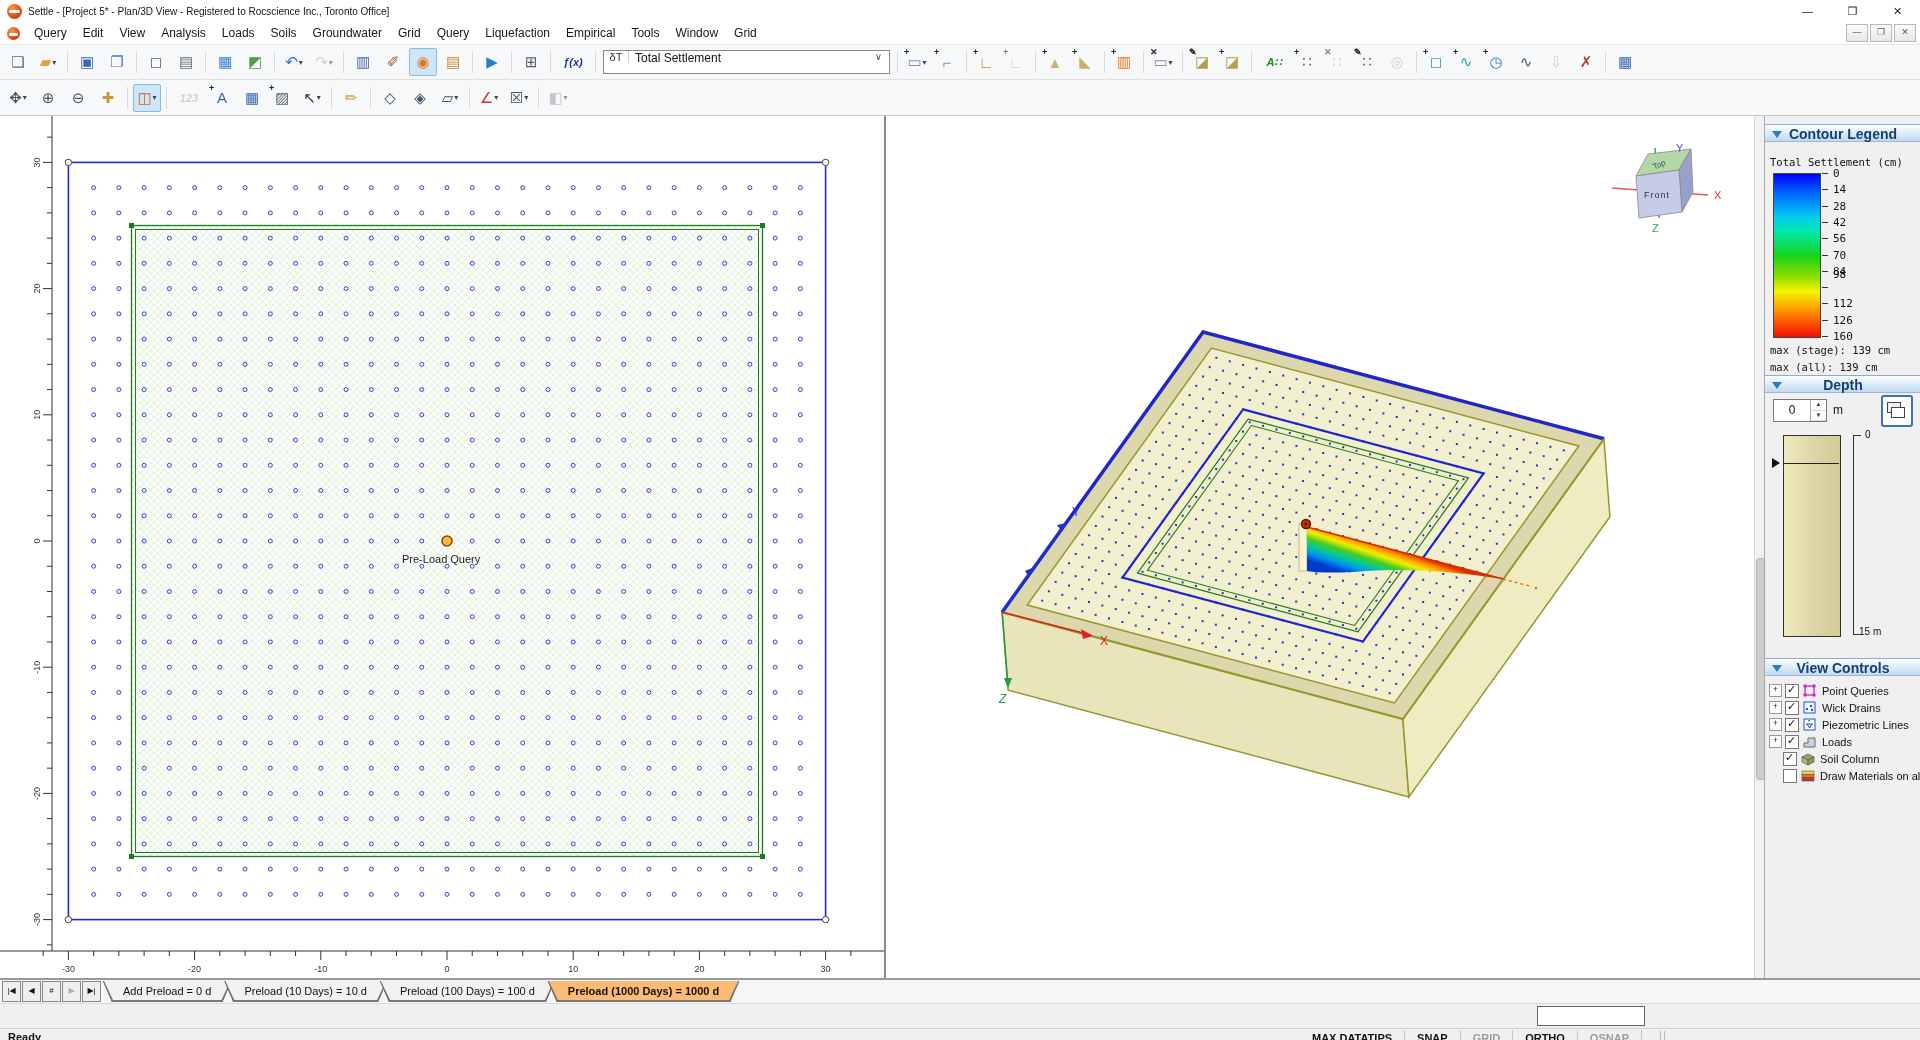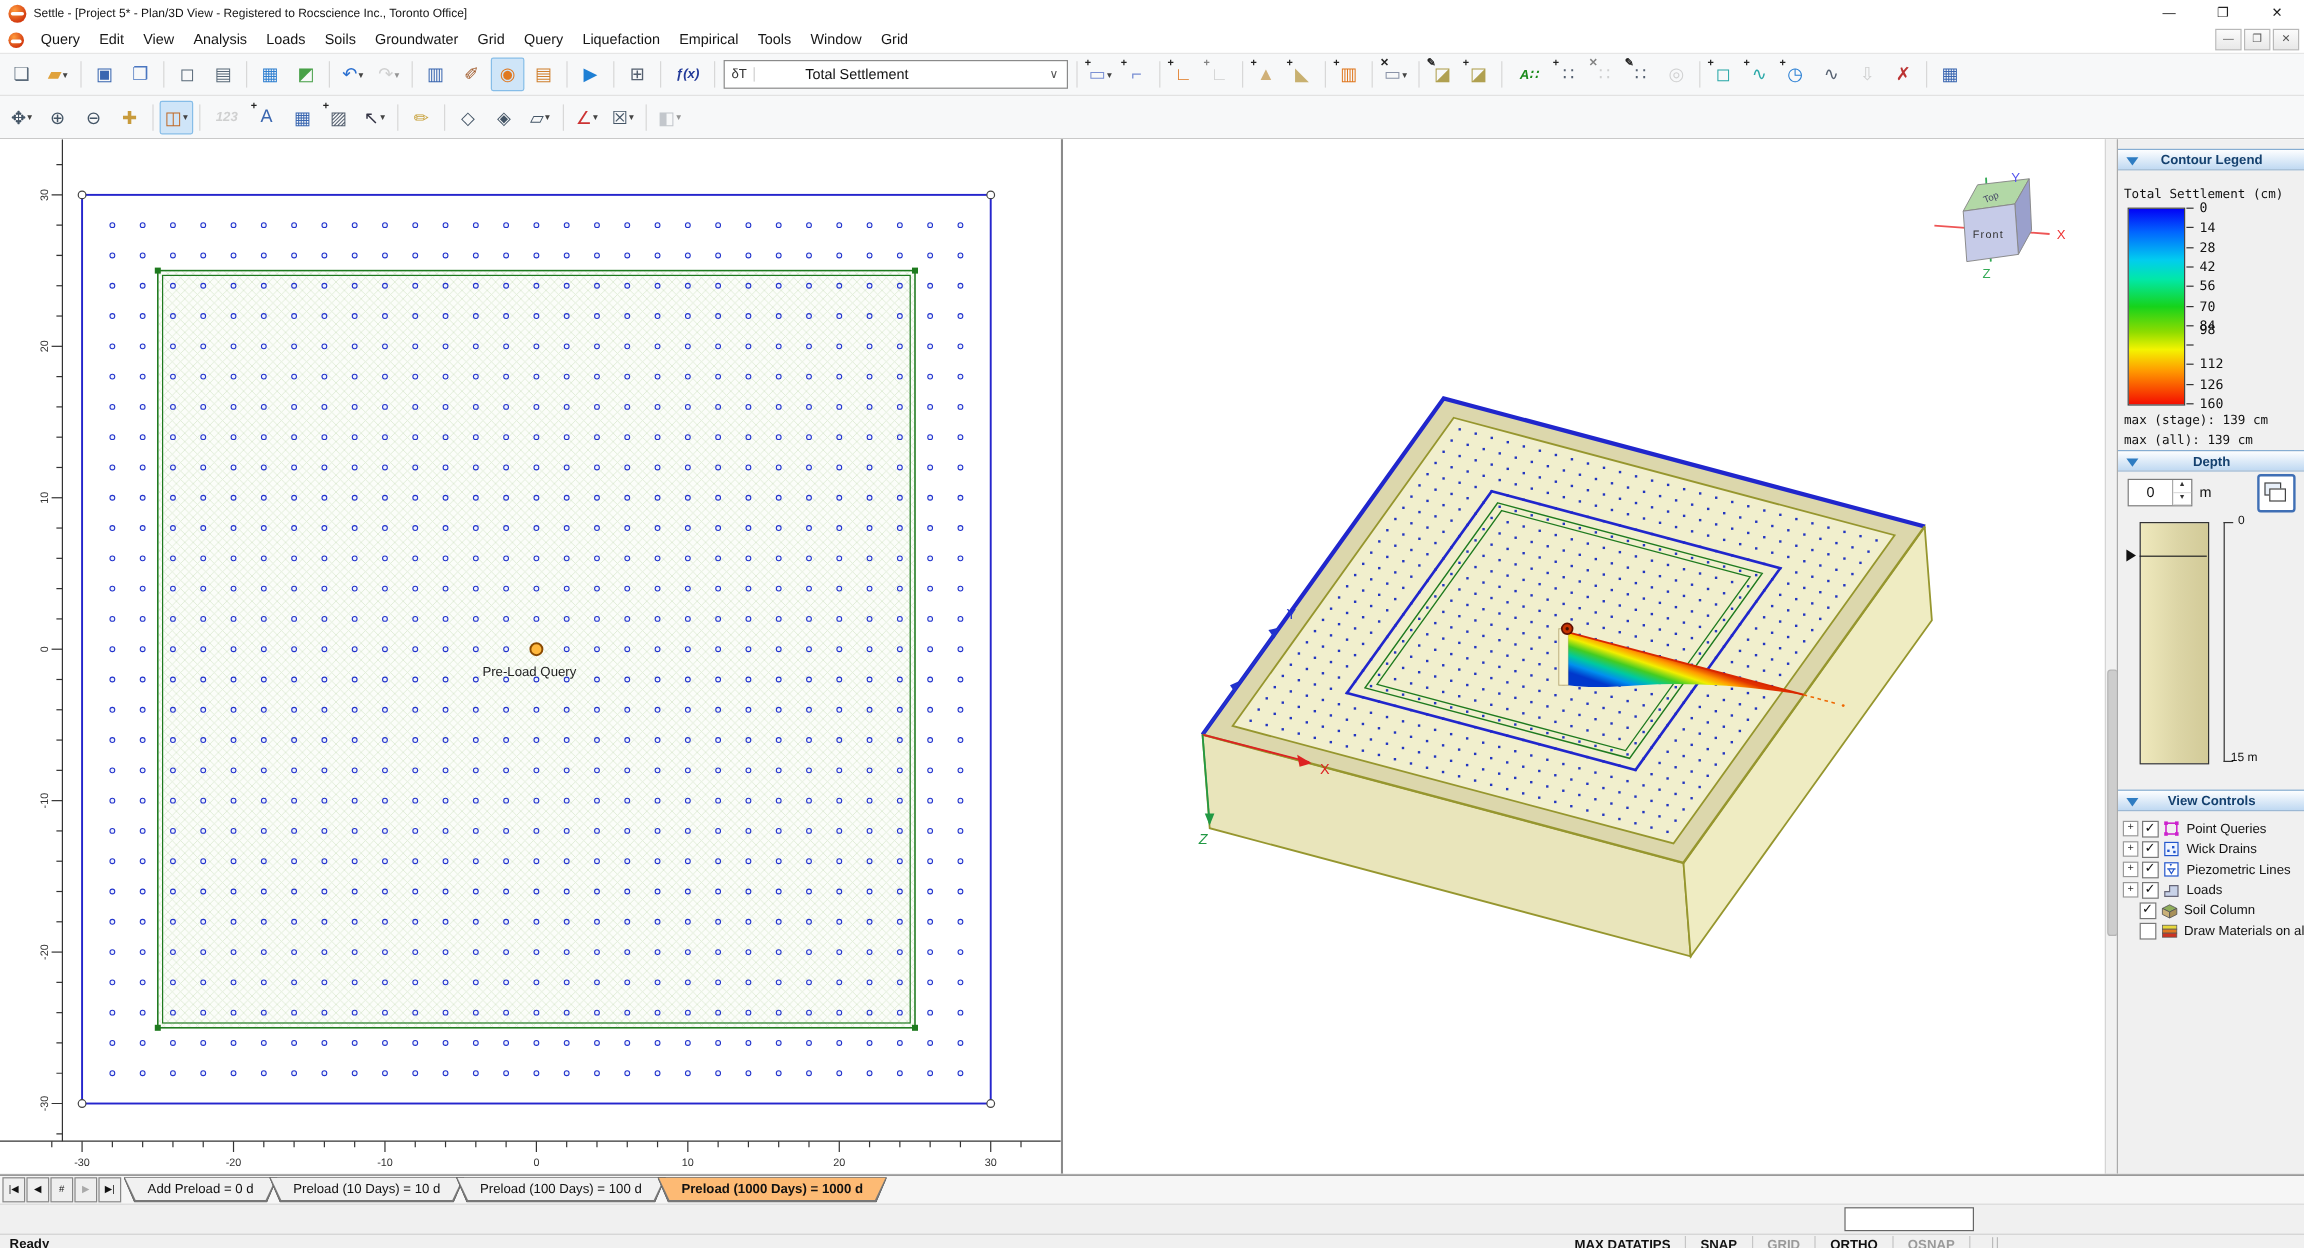--- a/index.html
+++ b/index.html
@@ -19,33 +19,33 @@
   .tbar{display:flex;align-items:center;background:#f7f8f9;padding-left:3px;}
   .tb1{height:34px;border-bottom:1px solid #e2e2e2;}
   .tb2{height:35px;border-bottom:1px solid #c9c9c9;}
   .tbtn{position:relative;min-width:26px;height:26px;margin:0 1px;border:1px solid transparent;border-radius:2px;display:flex;align-items:center;justify-content:center;font-size:15px;background:transparent;}
   .tbtn.wide{padding:0 3px;font-size:11px;font-weight:bold;font-style:italic;}
   .tbtn.active{background:#cfe5f8;border-color:#86bde8;}
   .tbtn .badge{position:absolute;top:-1px;left:0px;font-size:9px;font-weight:bold;font-style:normal;color:#222;line-height:9px;}
   .tbtn .dd{font-size:8px;color:#444;margin-left:1px;font-style:normal;font-weight:normal;}
   .tbtn.disabled{opacity:.55;}
   .tsep{width:1px;height:22px;background:#d8d8d8;margin:0 4px;}
-  .combo{display:flex;align-items:center;width:285px;height:22px;border:1px solid #8a8a8a;background:#fff;margin:0 3px;gap:36px;}
+  .combo{display:flex;align-items:flex-start;width:285px;height:22px;border:1px solid #8a8a8a;background:#fff;margin:0 3px;}
   .combo .pfx{width:24px;text-align:center;border-right:1px solid #d0d0d0;font-size:11px;color:#333;}
   .combo .val{padding-left:6px;font-size:12px;color:#111;}
   .combo .chev{margin-left:auto;padding-right:7px;color:#555;font-size:10px;}
   
   #main{position:relative;height:862px;background:#fff;border-bottom:1px solid #9a9a9a;}
   #left-pane{position:absolute;left:0;top:0;width:884px;height:862px;border-right:2px solid #8a8a8a;background:#fff;}
   #right-pane{position:absolute;left:886px;top:0;width:868px;height:862px;background:#fff;}
   #vscroll{position:absolute;left:1754px;top:0;width:10px;height:862px;background:#f1f1f1;border-left:1px solid #d5d5d5;}
   #vscroll .thumb{position:absolute;left:1px;width:7px;top:442px;height:220px;background:#cdcdcd;border:1px solid #b5b5b5;border-radius:3px;}
   
   #sidebar{position:absolute;left:1764px;top:0;width:156px;height:862px;background:#f0f0f0;border-left:1px solid #aaa;box-sizing:border-box;}
-  .panel-h{position:absolute;left:0;width:156px;height:18px;background:linear-gradient(#fdfeff,#c0d9f2);border-top:1px solid #86add2;border-bottom:1px solid #9cb8d4;text-align:center;font-size:11px;font-weight:bold;color:#14406e;line-height:18px;box-sizing:border-box;}
+  .panel-h{position:absolute;left:0;width:156px;height:18px;background:linear-gradient(#fdfeff,#c0d9f2);border-top:1px solid #86add2;border-bottom:1px solid #9cb8d4;text-align:center;font-size:14px;font-weight:bold;color:#14406e;line-height:18px;box-sizing:border-box;}
   .panel-h .tri{position:absolute;left:7px;top:6px;width:0;height:0;border-left:5px solid transparent;border-right:5px solid transparent;border-top:7px solid #2e7cc2;}
   .mono{font-family:"DejaVu Sans Mono",monospace;}
   #legend-title{position:absolute;left:5px;top:40px;font-size:10.5px;color:#111;}
   #grad-bar{position:absolute;left:8px;top:57px;width:46px;height:163px;border:1px solid #444;}
   .ltick{position:absolute;left:57px;width:6px;height:1px;background:#333;}
   .ltick-lab{position:absolute;left:68px;font-size:11px;color:#111;}
   #max-stage{position:absolute;left:5px;top:228px;font-size:10.5px;}
   #max-all{position:absolute;left:5px;top:245px;font-size:10.5px;}
   
   #spin{position:absolute;left:8px;top:283px;width:52px;height:21px;border:1px solid #7a7a7a;background:#fff;display:flex;}

